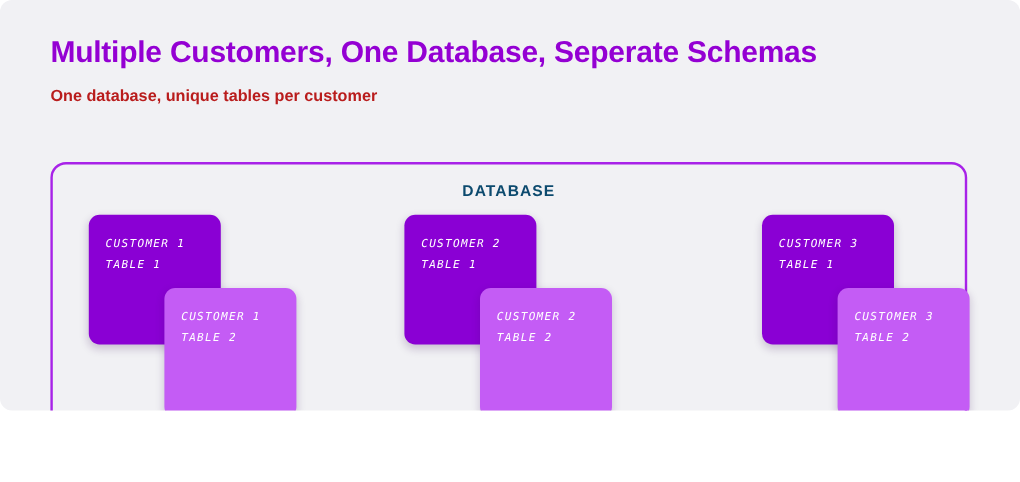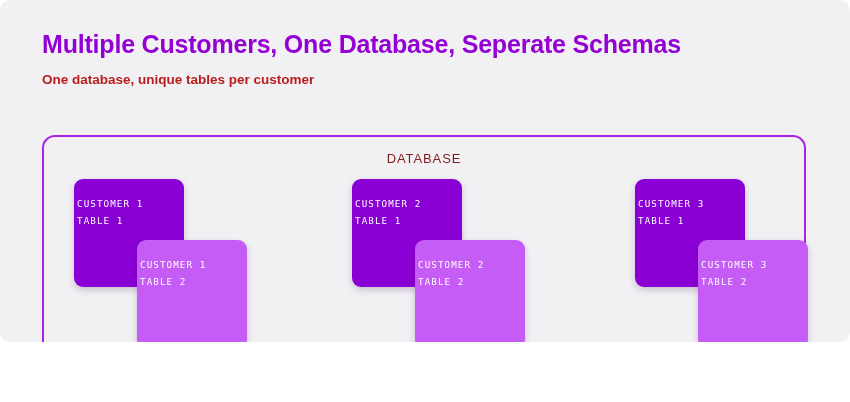--- a/index.html
+++ b/index.html
@@ -62,49 +62,50 @@
     border-radius: 13px;
     background: transparent;
   }
   #database-label {
     position: absolute;
     left: 0;
     right: 0;
     top: 14px;
     text-align: center;
     font-size: 13px;
-    font-weight: normal;
+    font-weight: bold;
     letter-spacing: 0.9px;
-    color: #7f1d1d;
+    color: #0c4a6e;
   }
 
   
   .customer-group {
     position: absolute;
     top: 42px;
     width: 176px;
     height: 172px;
   }
   .customer-group.g0 { left: 30px; }
-  .customer-group.g1 { left: 308px; }
+  .customer-group.g1 { left: 293px; }
   .customer-group.g2 { left: 591px; }
 
   .table-card {
     position: absolute;
     width: 110px;
     height: 108px;
     box-sizing: border-box;
     border-radius: 9px;
-    padding: 16px 0 0 3px;
+    padding: 16px 0 0 14px;
     color: #ffffff;
     font-family: "DejaVu Sans Mono", "Liberation Mono", monospace;
     font-size: 9.2px;
     letter-spacing: 1.1px;
     line-height: 1.85;
     box-shadow: 0 3px 7px rgba(60, 20, 90, 0.22);
+    font-style: italic;
   }
   .table-card.primary {
     left: 0;
     top: 0;
     background: #8a00d4;
     z-index: 1;
   }
   .table-card.secondary {
     left: 63px;
     top: 61px;

